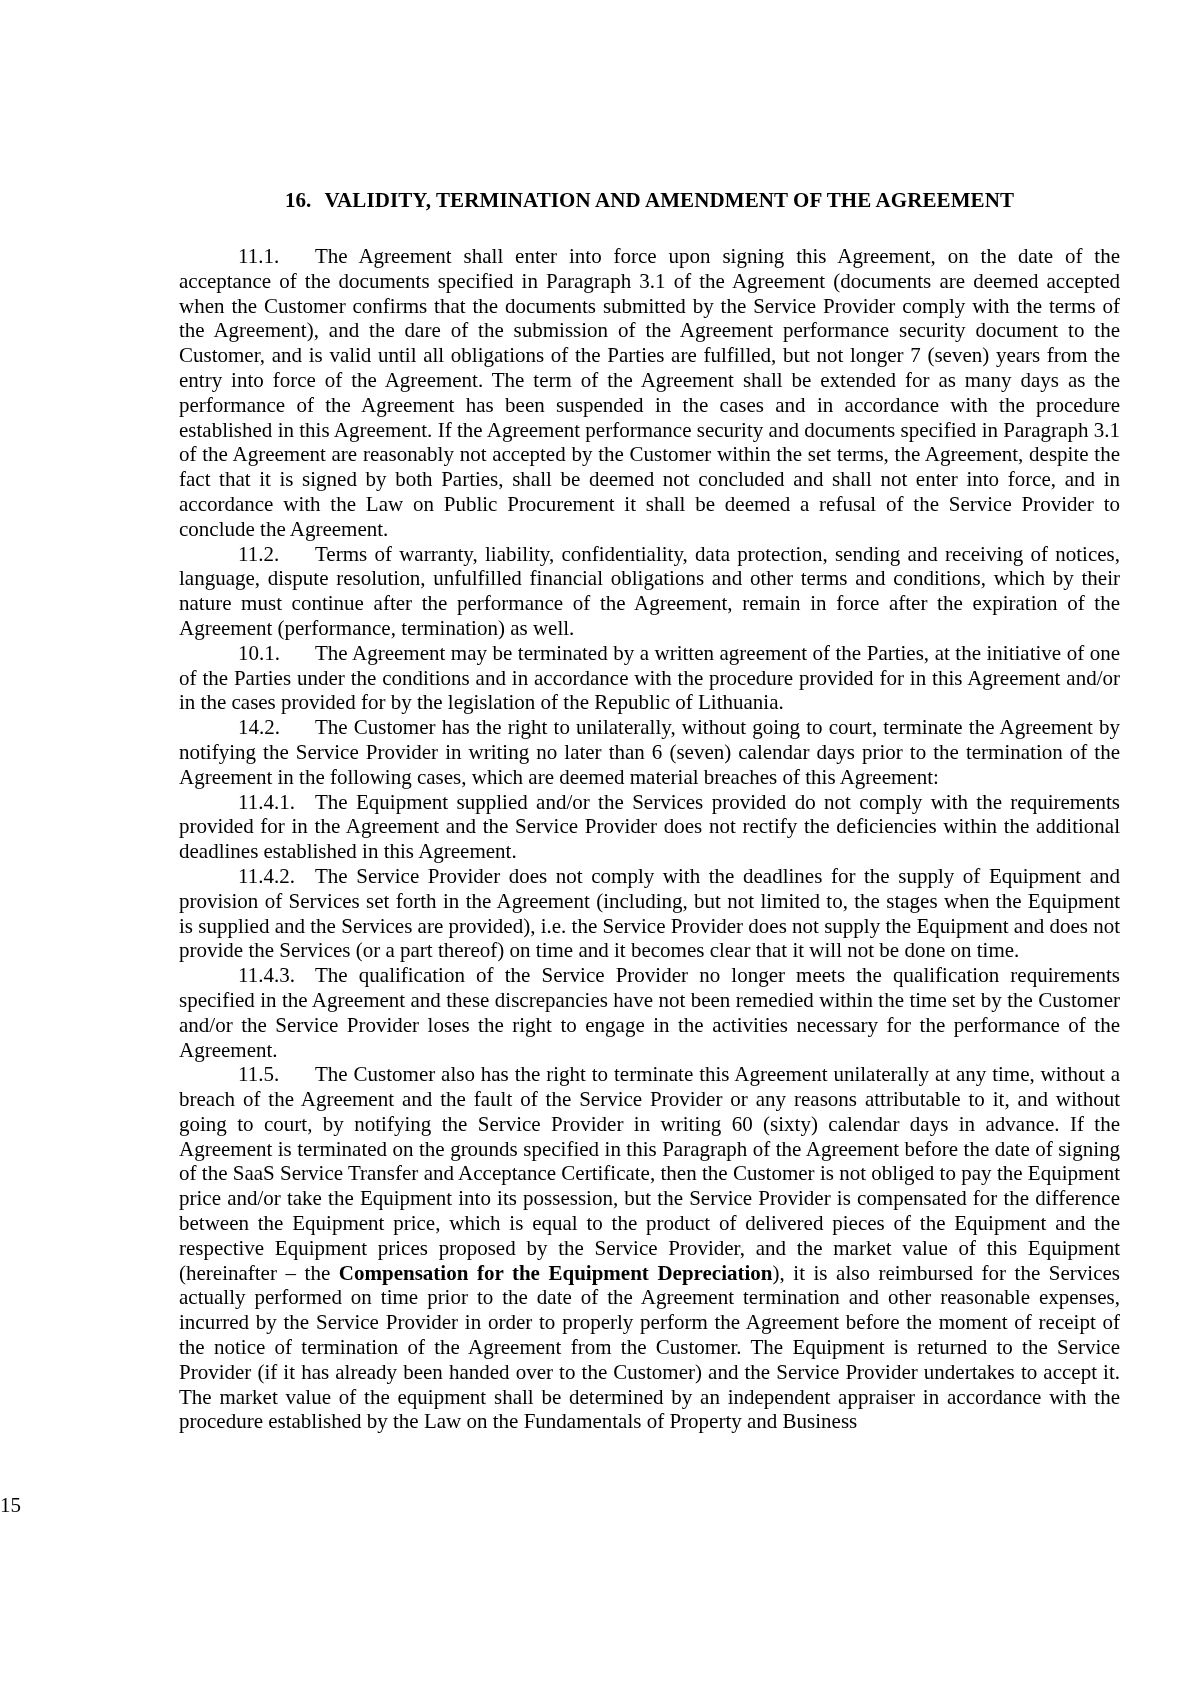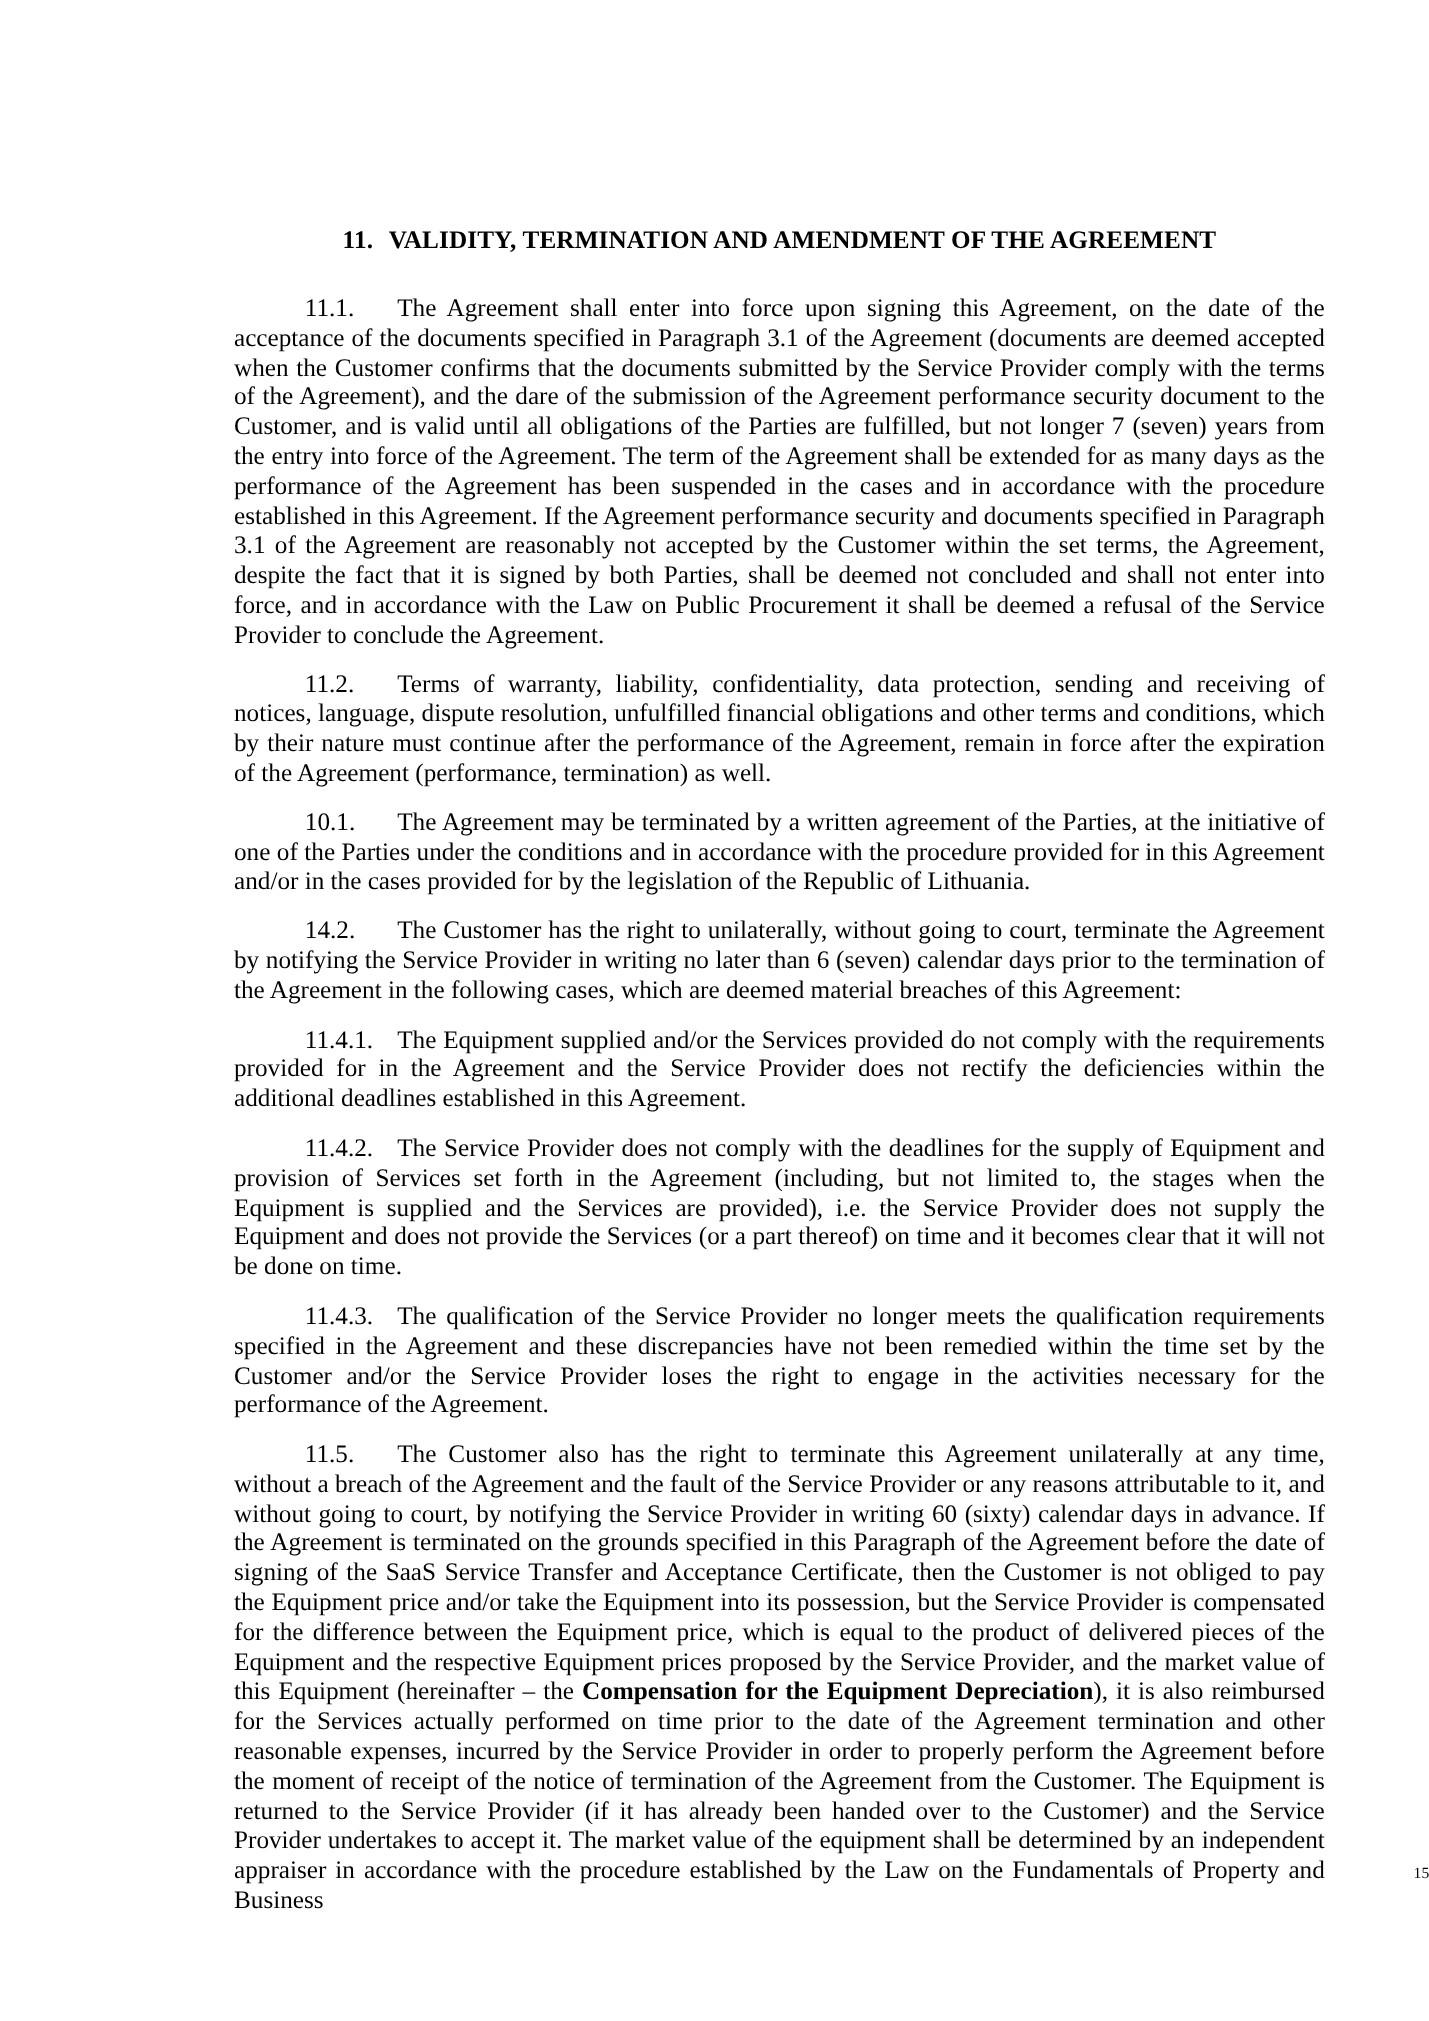--- a/index.html
+++ b/index.html
@@ -21,47 +21,47 @@
   .doc-heading {
     font-size: 21px;
     font-weight: bold;
     text-align: center;
     line-height: 25px;
     margin: 0 0 31px 0;
     letter-spacing: 0.1px;
   }
   .doc-heading .h-num { margin-right: 13px; }
   .clause {
-    margin: 16px;
+    margin: 0;
     font-size: 21px;
     line-height: 24.8px;
     text-align: justify;
     text-indent: 59px;
   }
   .pnum {
     display: inline-block;
     min-width: 77px;
     text-indent: 0;
   }
   .page-number {
     position: absolute;
     left: 0;
     right: 0;
-    top: 1550px;
-    text-align: right;
-    font-size: 13px;
+    top: 1494px;
+    text-align: left;
+    font-size: 21px;
     line-height: 22px;
   }
 </style>
 </head>
 <body>
 
 <div class="content">
 
-  <h1 class="doc-heading"><span class="h-num">11.</span><span>VALIDITY, TERMINATION AND AMENDMENT OF THE AGREEMENT</span></h1>
+  <h1 class="doc-heading"><span class="h-num">16.</span><span>VALIDITY, TERMINATION AND AMENDMENT OF THE AGREEMENT</span></h1>
 
   <p class="clause"><span class="pnum">11.1.</span><span>The Agreement shall enter into force upon signing this Agreement, on the date of the acceptance of the documents specified in Paragraph 3.1 of the Agreement (documents are deemed accepted when the Customer confirms that the documents submitted by the Service Provider comply with the terms of the Agreement), and the dare of the submission of the Agreement performance security document to the Customer, and is valid until all obligations of the Parties are fulfilled, but not longer 7 (seven) years from the entry into force of the Agreement. The term of the Agreement shall be extended for as many days as the performance of the Agreement has been suspended in the cases and in accordance with the procedure established in this Agreement. If the Agreement performance security and documents specified in Paragraph 3.1 of the Agreement are reasonably not accepted by the Customer within the set terms, the Agreement, despite the fact that it is signed by both Parties, shall be deemed not concluded and shall not enter into force, and in accordance with the Law on Public Procurement it shall be deemed a refusal of the Service Provider to conclude the Agreement.</span></p>
 
   <p class="clause"><span class="pnum">11.2.</span><span>Terms of warranty, liability, confidentiality, data protection, sending and receiving of notices, language, dispute resolution, unfulfilled financial obligations and other terms and conditions, which by their nature must continue after the performance of the Agreement, remain in force after the expiration of the Agreement (performance, termination) as well.</span></p>
 
   <p class="clause"><span class="pnum">10.1.</span><span>The Agreement may be terminated by a written agreement of the Parties, at the initiative of one of the Parties under the conditions and in accordance with the procedure provided for in this Agreement and/or in the cases provided for by the legislation of the Republic of Lithuania.</span></p>
 
   <p class="clause"><span class="pnum">14.2.</span><span>The Customer has the right to unilaterally, without going to court, terminate the Agreement by notifying the Service Provider in writing no later than 6 (seven) calendar days prior to the termination of the Agreement in the following cases, which are deemed material breaches of this Agreement:</span></p>
 
   <p class="clause"><span class="pnum">11.4.1.</span><span>The Equipment supplied and/or the Services provided do not comply with the requirements provided for in the Agreement and the Service Provider does not rectify the deficiencies within the additional deadlines established in this Agreement.</span></p>

